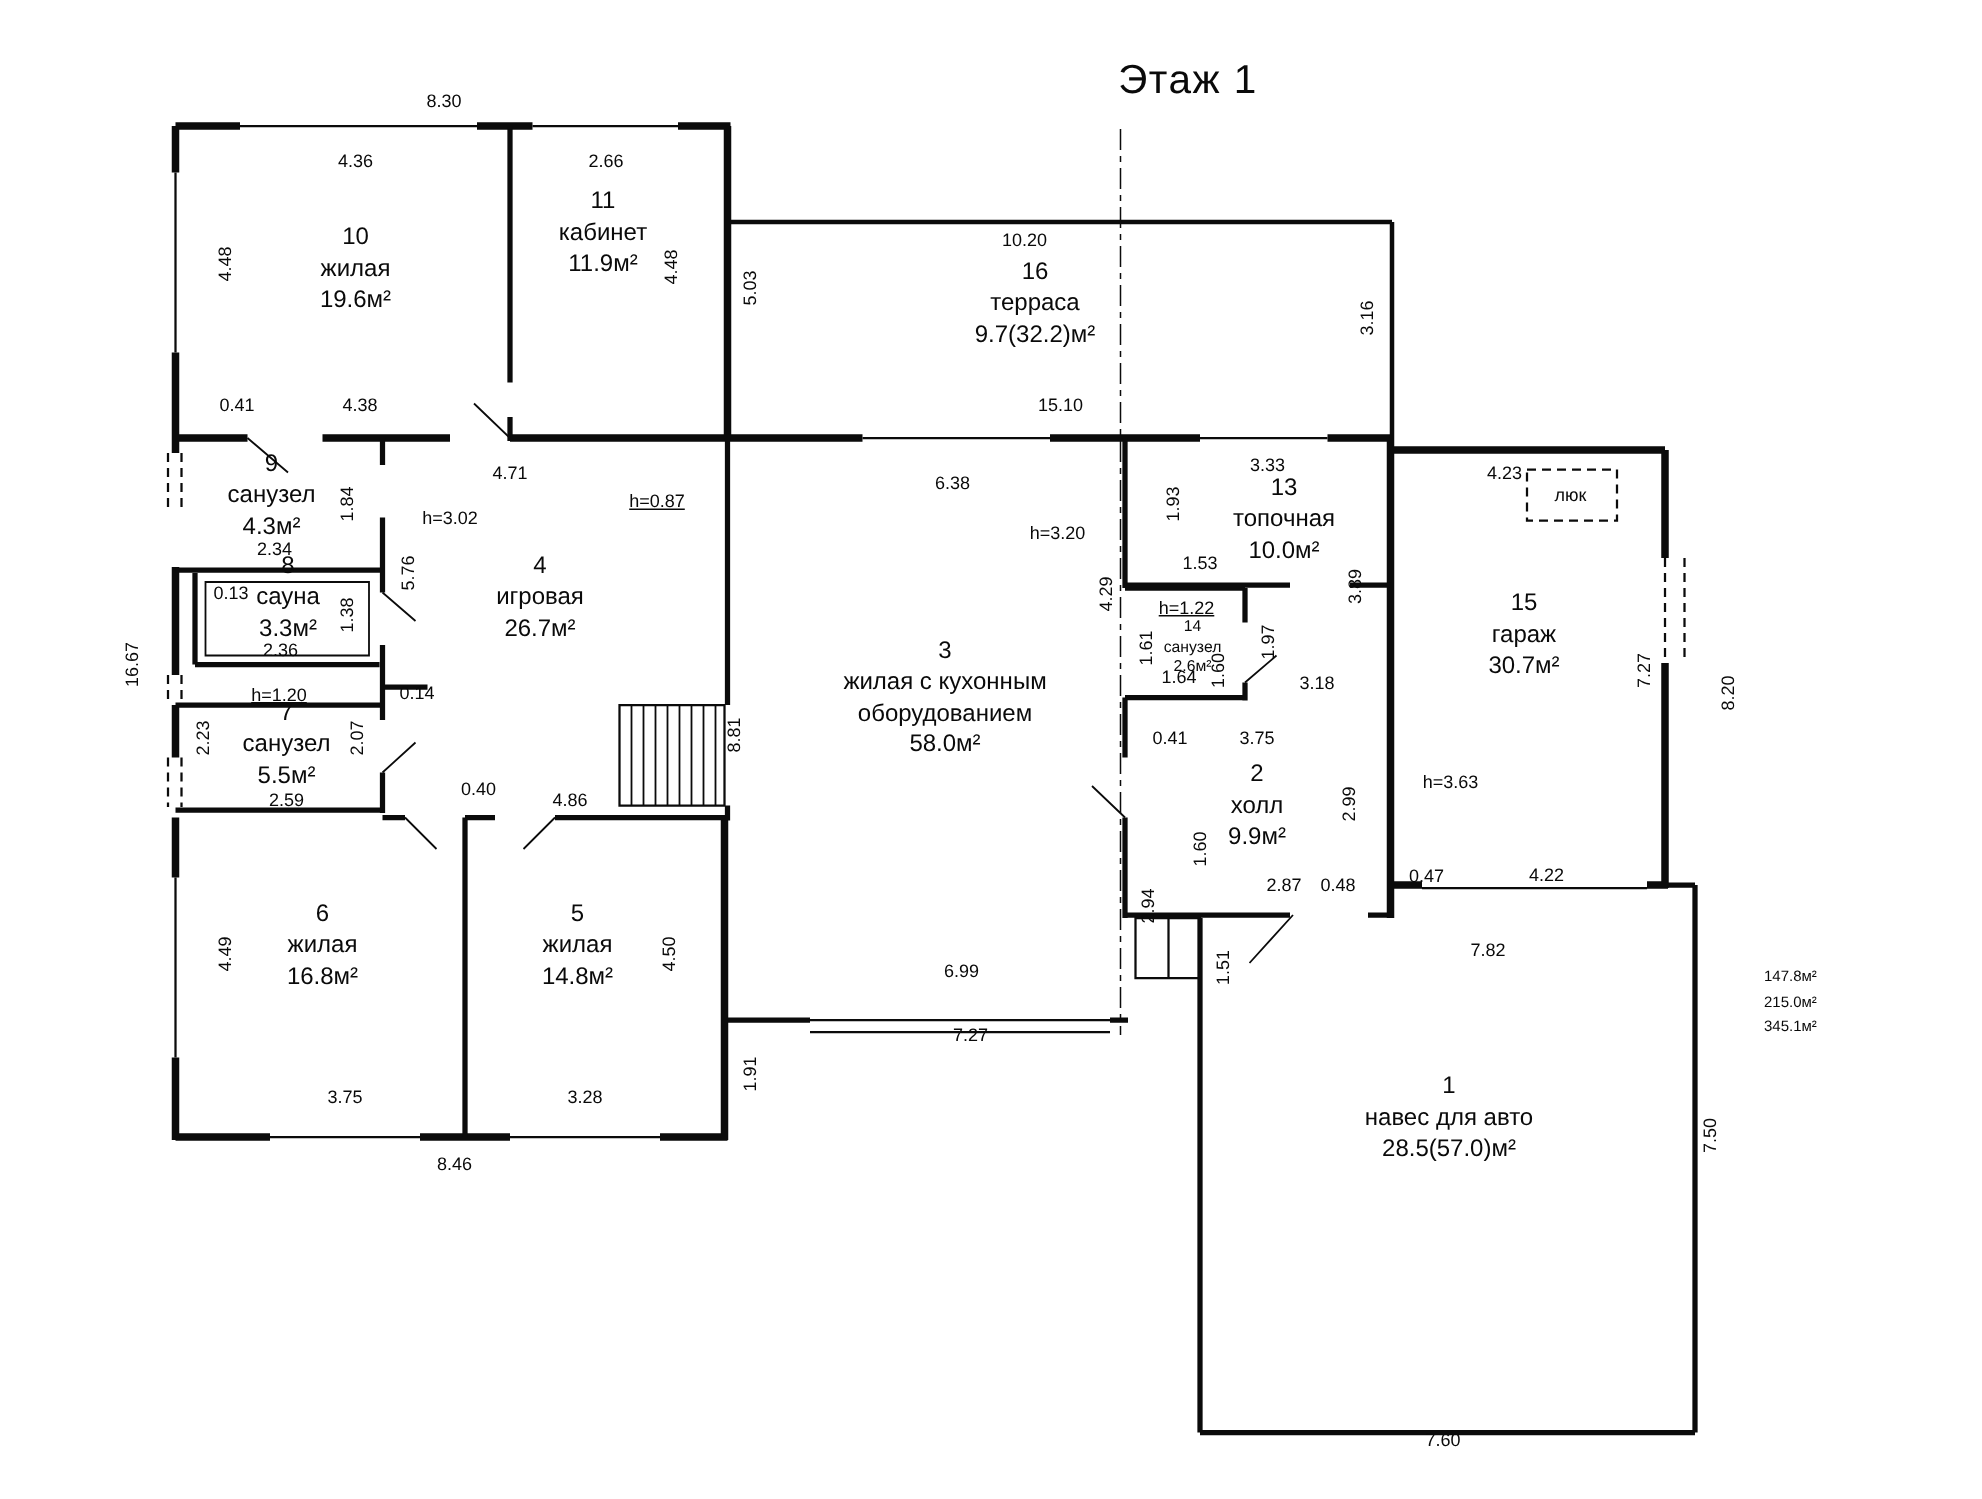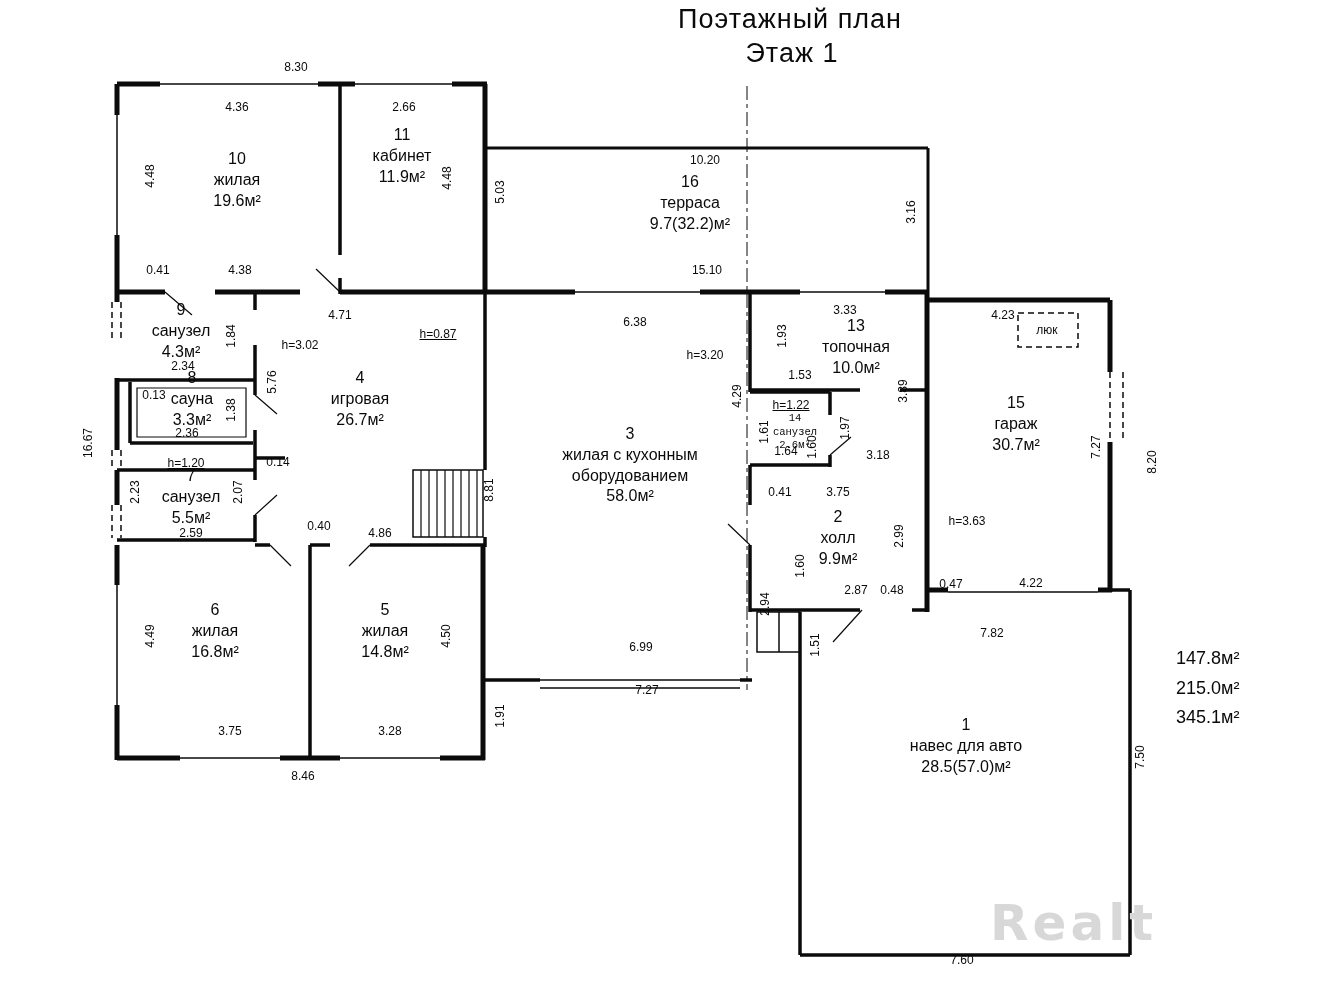--- a/index.html
+++ b/index.html
@@ -7,24 +7,24 @@
          font-family:"Liberation Sans",sans-serif;color:#0a0a0a;}
   .plan-svg{position:absolute;left:0;top:0;}
   .lbl{position:absolute;font-size:12px;line-height:1;white-space:nowrap;
        transform:translate(-50%,-50%);}
   .v{transform:translate(-50%,-50%) rotate(-90deg);}
   .u{text-decoration:underline;}
   .room{position:absolute;transform:translate(-50%,-50%);text-align:center;
         font-size:16px;line-height:1.3;white-space:nowrap;}
   .room span{display:block;}
   .room span:empty{display:none;}
-  .small{font-size:10.5px;font-family:Liberation Mono, monospace;}
+  .small{font-size:10.5px;}
   .title{position:absolute;font-size:27px;letter-spacing:1px;transform:translateX(-50%);
          white-space:nowrap;}
-  .totals{position:absolute;font-size:18px;line-height:1.65;text-align:left;}
+  .totals{position:absolute;font-size:10px;line-height:1.65;text-align:left;}
   .totals span{display:block;}
   .wm{position:absolute;font-size:50px;font-weight:bold;color:#d8d8d8;
       letter-spacing:4px;font-family:"DejaVu Sans",sans-serif;}
 </style>
 </head>
 <body>
 
 <div class="stage">
 
   <svg class="plan-svg" width="1321" height="999" viewBox="0 0 1321 999">
@@ -94,21 +94,20 @@
         M270,545 L291,566
         M370,545 L349,566
         M421,470 V537 M429,470 V537 M437,470 V537 M445,470 V537
         M453,470 V537 M461,470 V537 M469,470 V537 M477,470 V537
         M137,388 H246 V437 H137 Z"></path>
 
       <path stroke-width="1" stroke-dasharray="14 4 4 4" d="M747,86 V690"></path>
     </g>
   </svg>
 
-  <div class="title" style="left:790px;top:4px">Поэтажный план</div>
   <div class="title" style="left:792px;top:38px">Этаж 1</div>
 
   <div class="room" style="left:237px;top:180px">
     <span>10</span>
     <span>жилая</span>
     <span>19.6м²</span>
   </div>
   <div class="room" style="left:402px;top:156px">
     <span>11</span>
     <span>кабинет</span>
@@ -177,21 +176,21 @@
   </div>
   <div class="room" style="left:966px;top:746px">
     <span>1</span>
     <span>навес для авто</span>
     <span>28.5(57.0)м²</span>
   </div>
 
   <div class="lbl" style="left:296px;top:67px">8.30</div>
   <div class="lbl" style="left:237px;top:107px">4.36</div>
   <div class="lbl" style="left:404px;top:107px">2.66</div>
-  <div class="lbl" style="left:705px;top:160px">10.20</div>
+  <div class="lbl" style="left:683px;top:160px">10.20</div>
   <div class="lbl" style="left:707px;top:270px">15.10</div>
   <div class="lbl" style="left:158px;top:270px">0.41</div>
   <div class="lbl" style="left:240px;top:270px">4.38</div>
   <div class="lbl" style="left:340px;top:315px">4.71</div>
   <div class="lbl" style="left:635px;top:322px">6.38</div>
   <div class="lbl" style="left:845px;top:310px">3.33</div>
   <div class="lbl" style="left:1003px;top:315px">4.23</div>
   <div class="lbl" style="left:183px;top:366px">2.34</div>
   <div class="lbl" style="left:154px;top:395px">0.13</div>
   <div class="lbl" style="left:187px;top:433px">2.36</div>
@@ -252,15 +251,14 @@
   <div class="lbl" style="left:967px;top:521px">h=3.63</div>
 
   <div class="lbl" style="left:1047px;top:330px">люк</div>
 
   <div class="totals" style="left:1176px;top:644px">
     <span>147.8м²</span>
     <span>215.0м²</span>
     <span>345.1м²</span>
   </div>
 
-  <div class="wm" style="left:990px;top:894px">Realt</div>
 
 </div>
 
 </body></html>

